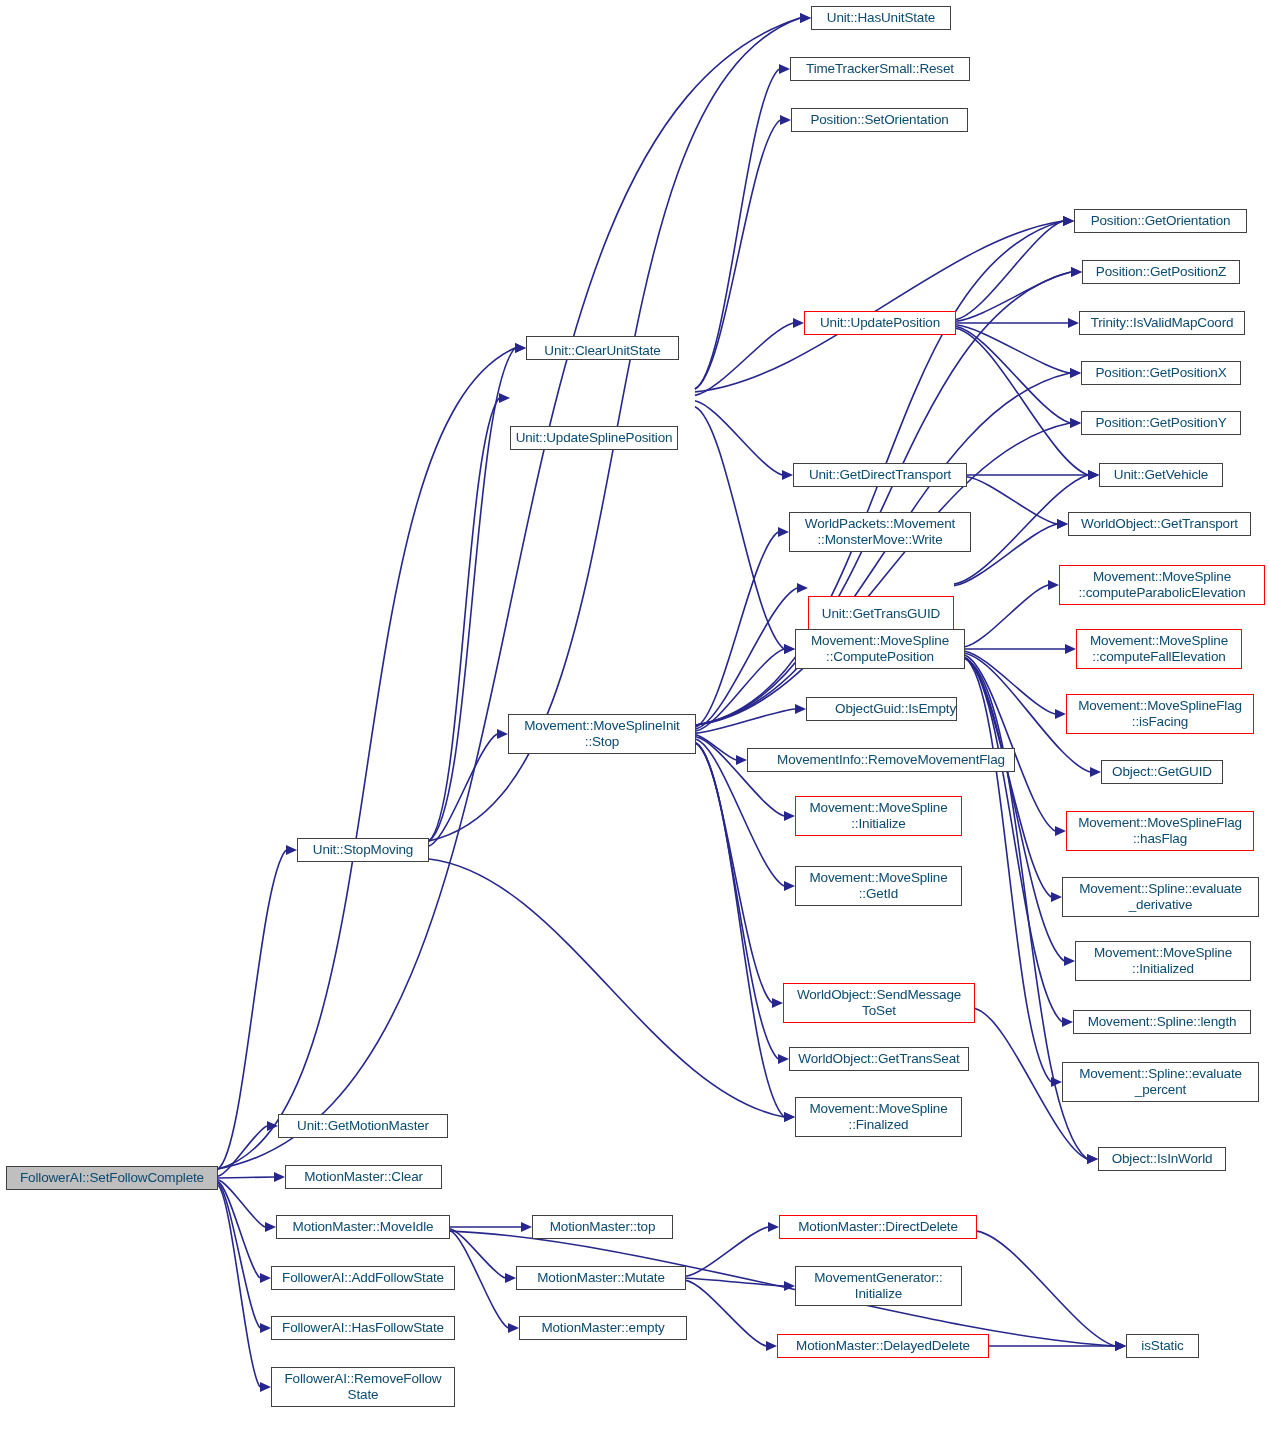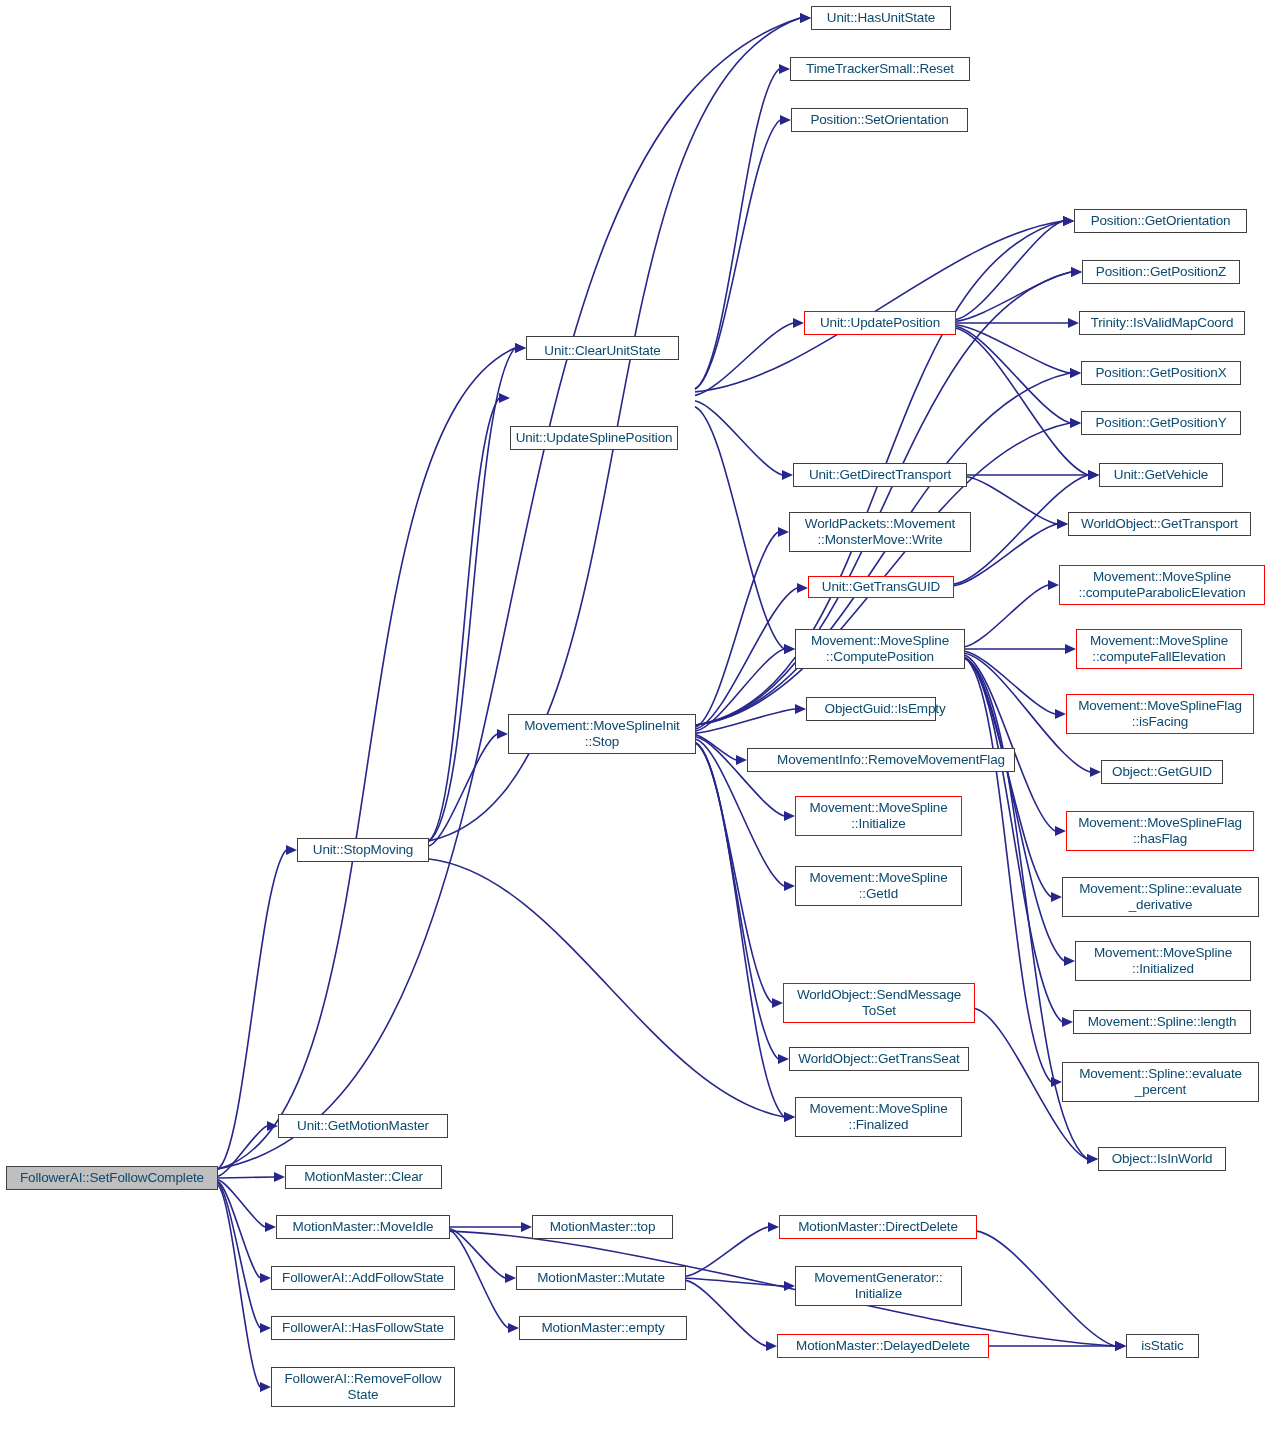--- a/index.html
+++ b/index.html
@@ -193,36 +193,36 @@
       <div class="node-box" style="left: 1099px; top: 463px; width: 124px; height: 24px;">
         <span class="node-label">Unit::GetVehicle</span>
       </div>
       <div class="node-box" style="left: 789px; top: 512px; width: 182px; height: 40px;">
         <span class="node-label">WorldPackets::Movement
 ::MonsterMove::Write</span>
       </div>
       <div class="node-box" style="left: 1068px; top: 512px; width: 183px; height: 24px;">
         <span class="node-label">WorldObject::GetTransport</span>
       </div>
-      <div class="node-box red" style="left: 808px; top: 576px; width: 146px; height: 22px;">
+      <div class="node-box red" style="left: 808px; top: 596px; width: 146px; height: 36px;">
         <span class="node-label">Unit::GetTransGUID</span>
       </div>
       <div class="node-box red" style="left: 1059px; top: 565px; width: 206px; height: 40px;">
         <span class="node-label">Movement::MoveSpline
 ::computeParabolicElevation</span>
       </div>
       <div class="node-box" style="left: 795px; top: 629px; width: 170px; height: 40px;">
         <span class="node-label">Movement::MoveSpline
 ::ComputePosition</span>
       </div>
       <div class="node-box red" style="left: 1076px; top: 629px; width: 166px; height: 40px;">
         <span class="node-label">Movement::MoveSpline
 ::computeFallElevation</span>
       </div>
-      <div class="node-box" style="left: 806px; top: 697px; width: 130px; height: 24px; padding-left: 28px;">
+      <div class="node-box" style="left: 806px; top: 697px; width: 151px; height: 24px; padding-left: 28px;">
         <span class="node-label">ObjectGuid::IsEmpty</span>
       </div>
       <div class="node-box red" style="left: 1066px; top: 694px; width: 188px; height: 40px;">
         <span class="node-label">Movement::MoveSplineFlag
 ::isFacing</span>
       </div>
       <div class="node-box" style="left: 508px; top: 714px; width: 188px; height: 40px;">
         <span class="node-label">Movement::MoveSplineInit
 ::Stop</span>
       </div>

